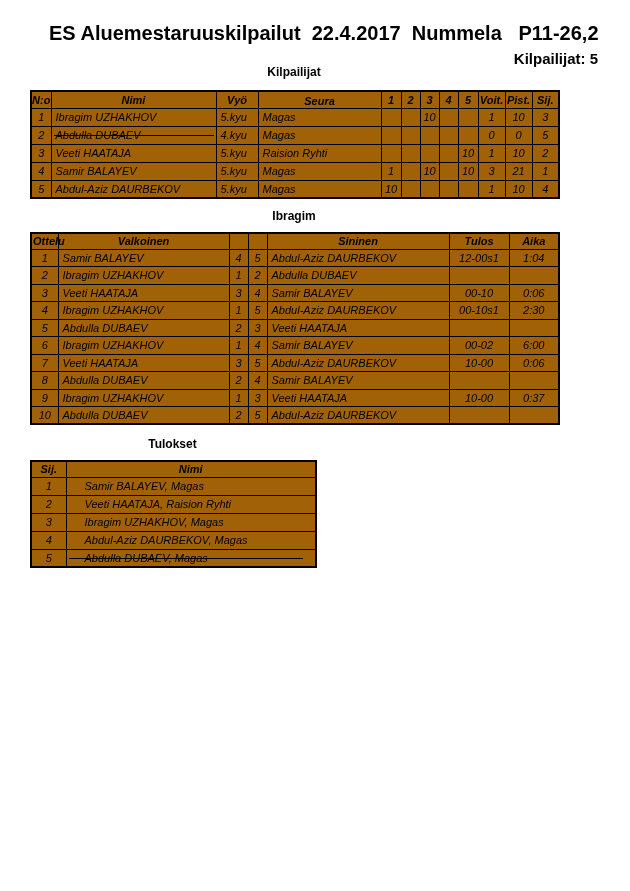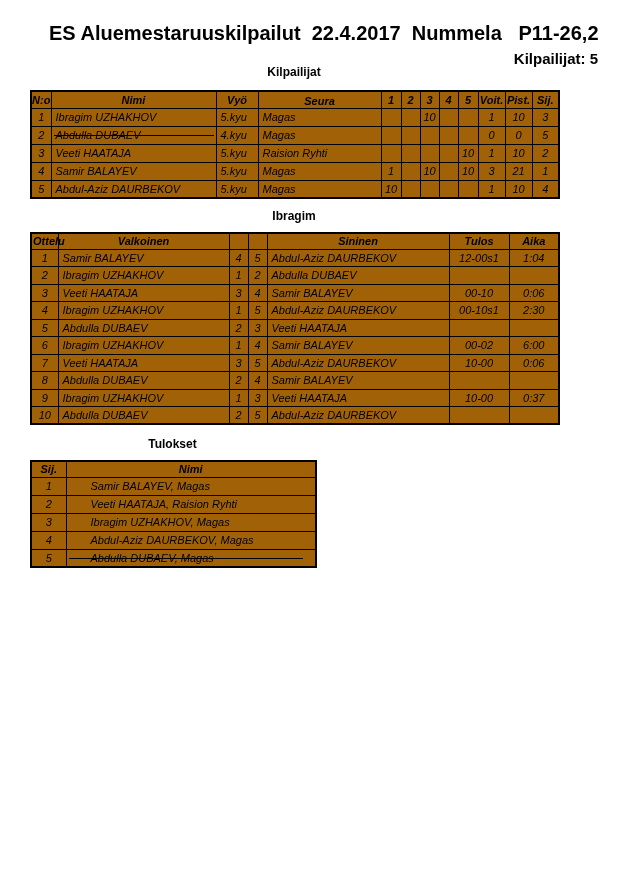--- a/index.html
+++ b/index.html
@@ -48,21 +48,21 @@
   #t1 thead tr { height:17px; }
   #t1 tbody tr { height:18px; }
 
   #t2 { width:528px; }
   #t2 thead tr { height:16px; }
   #t2 tbody tr { height:17.5px; }
 
   #t3 { width:285px; }
   #t3 thead tr { height:16px; }
   #t3 tbody tr { height:18px; }
-  #t3 td.al { padding-left:24px; }
+  #t3 td.al { padding-left:18px; }
 
   tr.struck td.strike-target::after {
     content:""; position:absolute; left:2px; right:2px; top:50%;
     border-top:1px solid #000;
   }
   #t3 tr.struck td.strike-target::after { right:12px; }
 </style>
 </head>
 <body>
 

